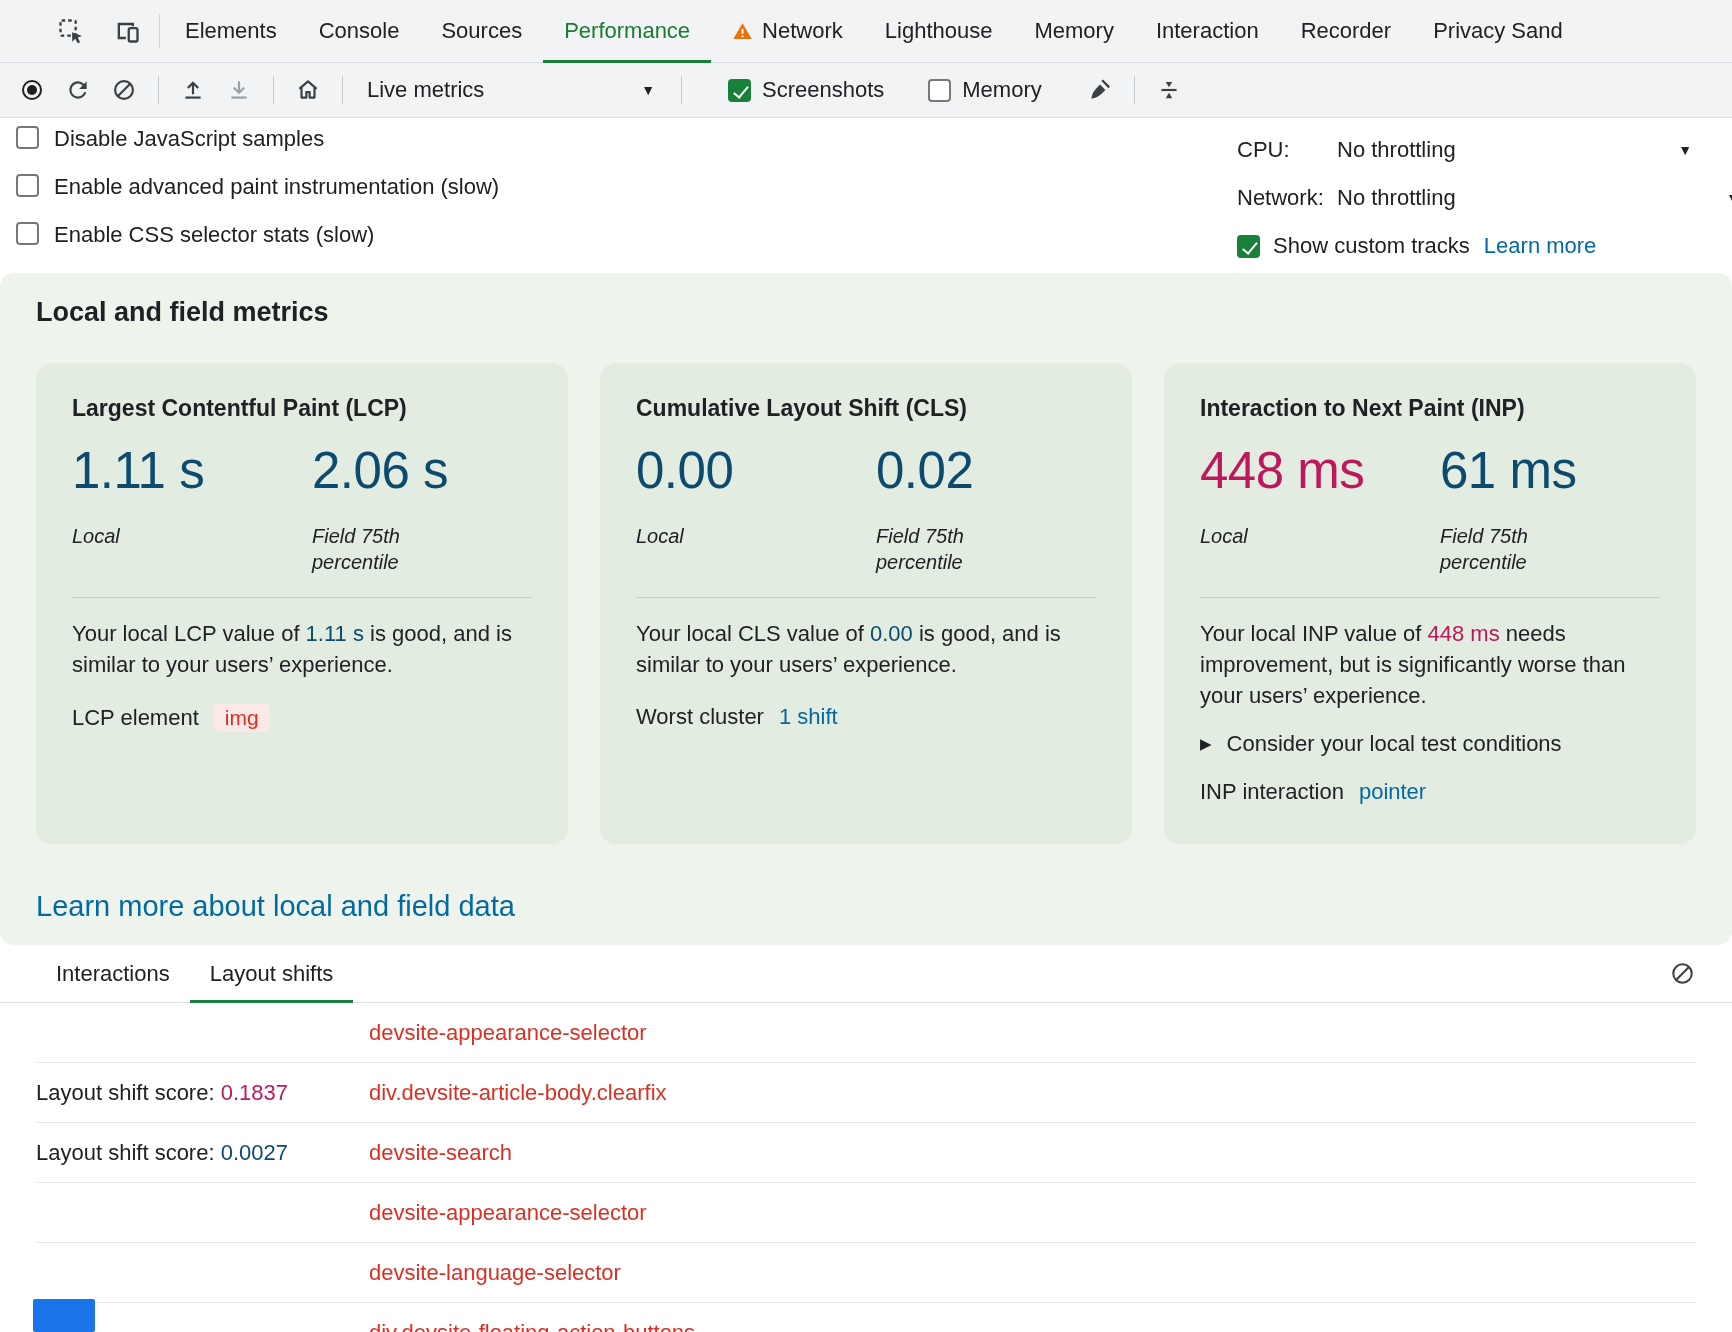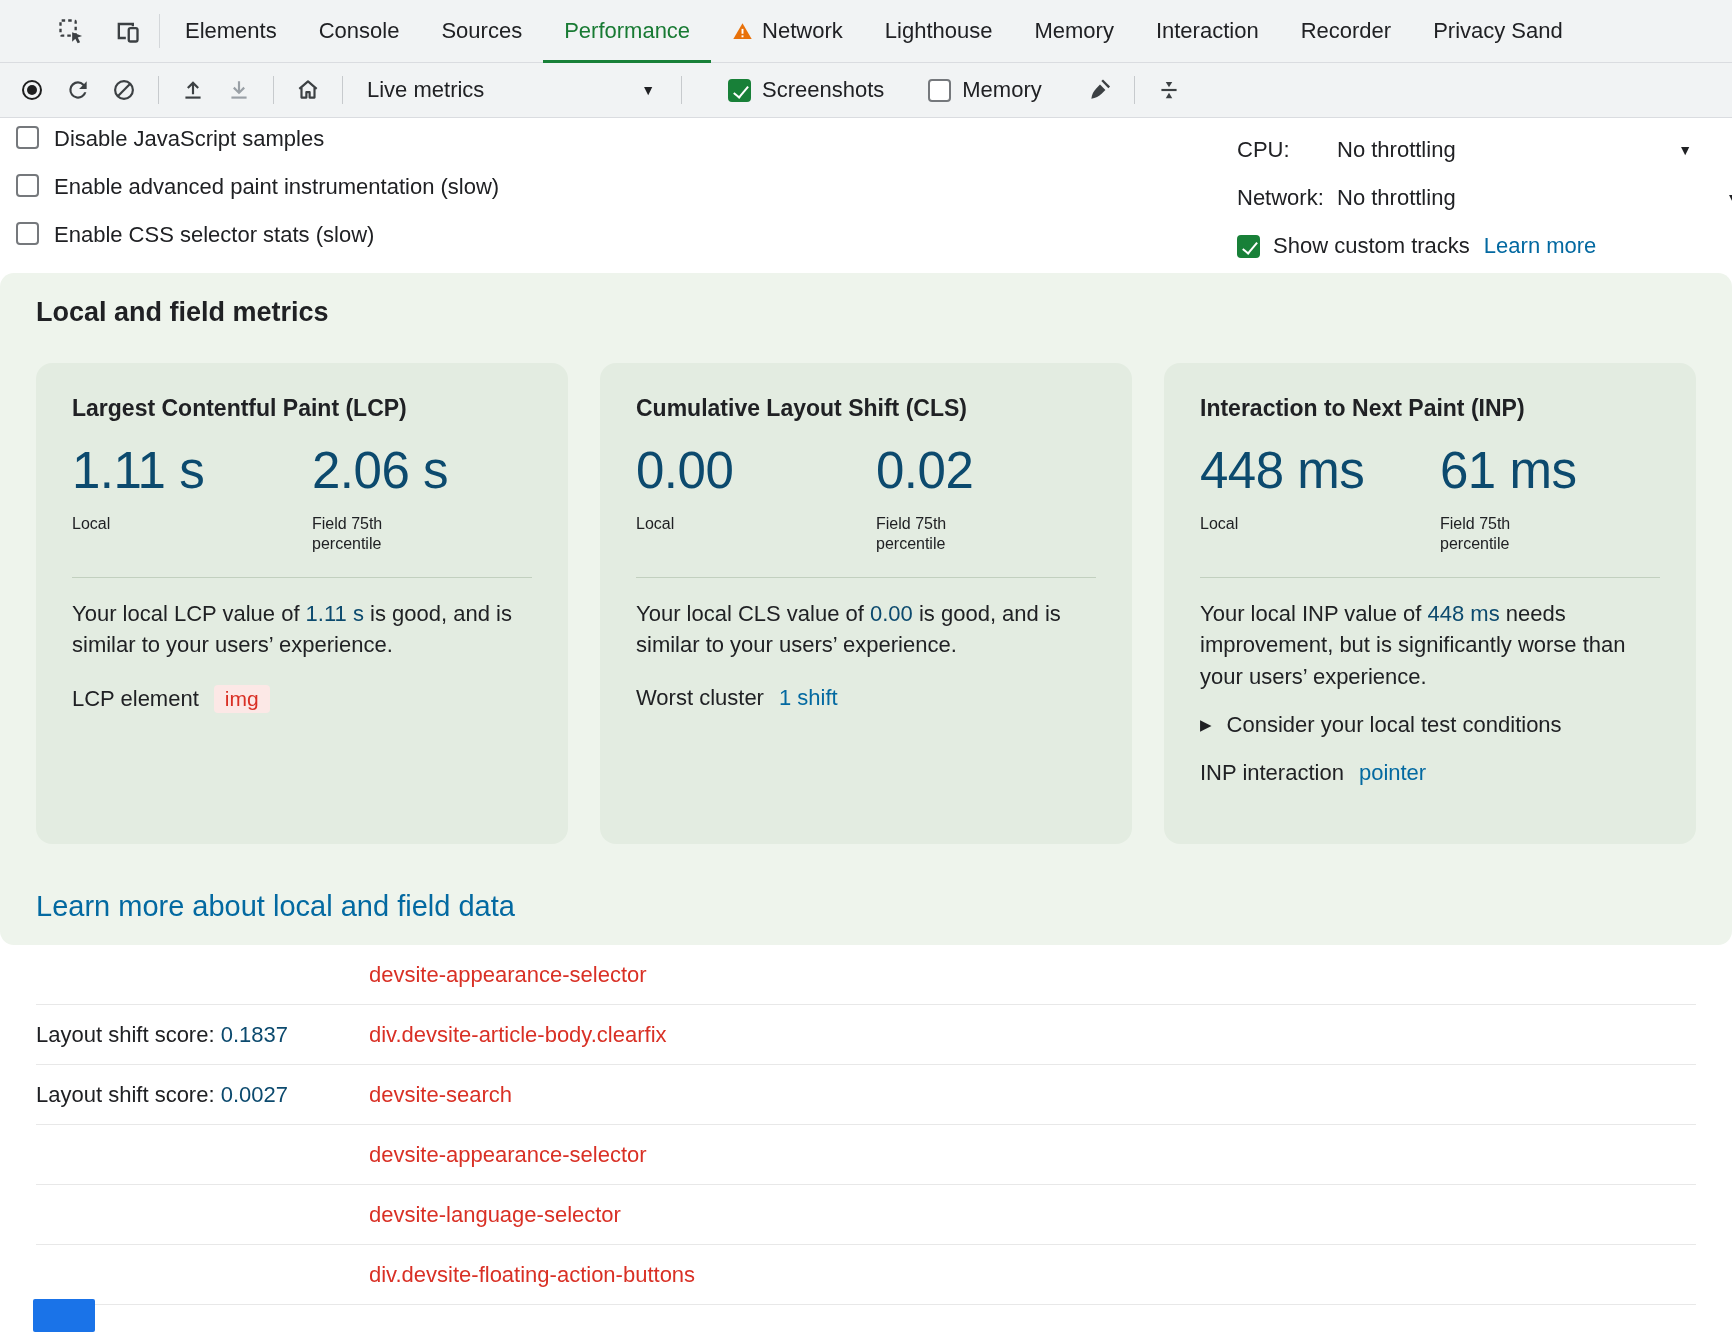--- a/index.html
+++ b/index.html
@@ -51,22 +51,22 @@
   
   .metrics-area { background:#eef4ec; height:672px; padding:22px 36px 0;border-radius:14px; }
   .metrics-heading { font-size:27px; font-weight:700; line-height:34px; }
   .cards { display:flex; gap:32px; margin-top:34px; }
   .card { width:532px; height:481px; background:#e3ece1; border-radius:16px; padding:32px 36px; }
   .card-title { font-size:23px; font-weight:700; }
   .card-values { display:flex; margin-top:22px; }
   .value-col.first { width:240px; flex:none; }
   .big-value { font-size:51px; line-height:1.05; letter-spacing:-0.5px; }
   .green { color:#0c4a6e; }
-  .orange { color:#0c4a6e; }
-  .value-label { font-size:16px; margin-top:16px; max-width:135px; line-height:1.3; }
+  .orange { color:#be185d; }
+  .value-label { font-size:20px; margin-top:25px; max-width:135px; line-height:1.3;font-style:italic; }
   .card-divider { border:none; border-top:1px solid #c2d0bf; margin:22px 0 20px; }
   .card-desc { font-size:22px; line-height:1.42; }
   .desc-val { font-weight:500; }
   .card-footer { margin-top:24px; display:flex; align-items:center; gap:15px; font-size:22px; }
   .chip { background:#fce8e6; color:#d93025; border-radius:4px; padding:2px 11px; font-size:21px; cursor:pointer; }
   .disclosure { display:flex; align-items:center; gap:15px; margin-top:20px; font-size:22px; font-weight:500; cursor:pointer; }
   .tri { font-size:15px; }
   .metrics-link { display:inline-block; margin-top:46px; font-size:29px; }
 
   
@@ -313,20 +313,34 @@
         <span>INP interaction</span>
         <span class="link">pointer</span>
       </div>
     </div>
   </div>
 
   <span class="link metrics-link">Learn more about local and field data</span>
 </div>
 
 <div class="log-section">
+  <div class="log-tabs">
+    <div class="log-tab">
+        <span>Interactions</span>
+      </div>
+    <div class="log-tab selected">
+        <span>Layout shifts</span>
+      </div>
+    <div class="clear-log">
+      <svg width="27" height="27" viewBox="0 0 24 24">
+        <circle cx="12" cy="12" r="8.2" fill="none" stroke="#3c4043" stroke-width="1.8"></circle>
+        <line x1="6.5" y1="17.5" x2="17.5" y2="6.5" stroke="#3c4043" stroke-width="1.8"></line>
+      </svg>
+    </div>
+  </div>
 
   <div class="log-rows">
     <div class="log-row">
       <span class="row-score"><span></span><span></span></span>
       <span class="row-element">devsite-appearance-selector</span>
     </div>
     <div class="log-row">
       <span class="row-score"><span>Layout shift score: </span><span class="orange">0.1837</span></span>
       <span class="row-element">div.devsite-article-body.clearfix</span>
     </div>

